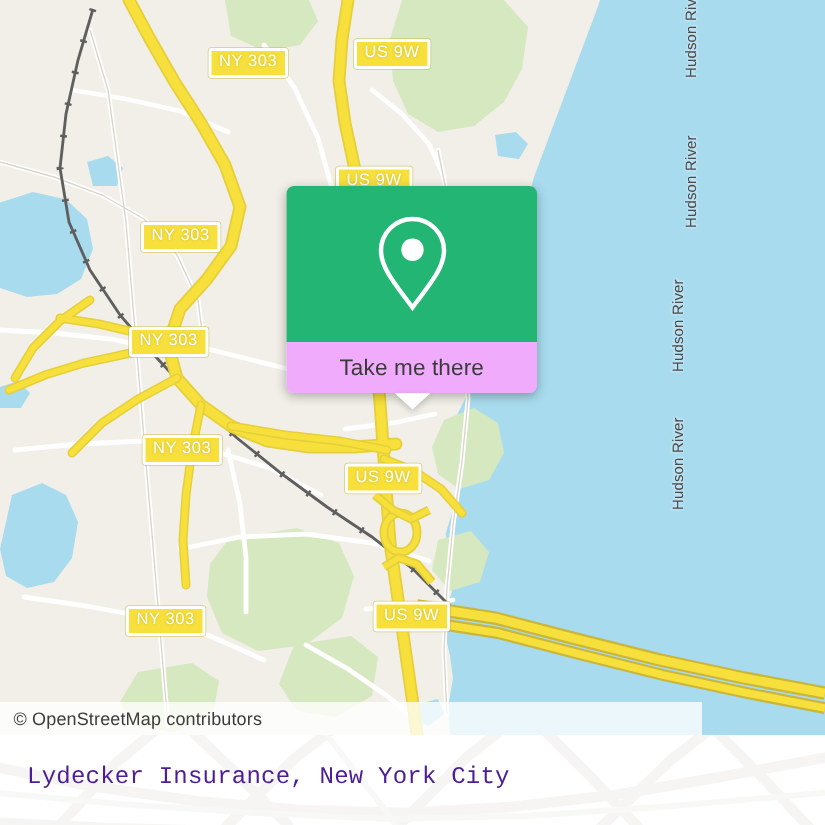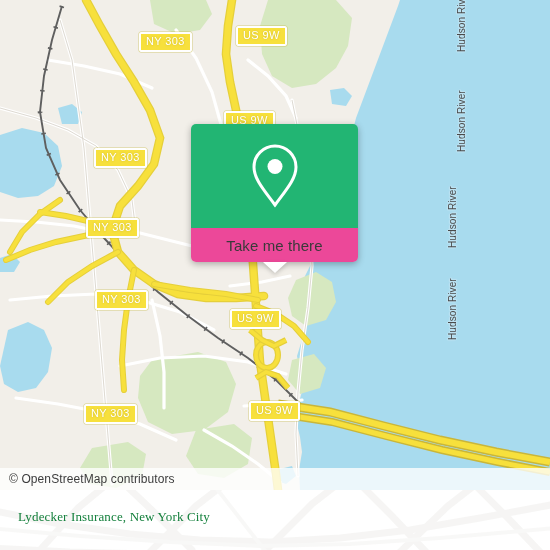--- a/index.html
+++ b/index.html
@@ -84,21 +84,21 @@
   #popup-head {
     height: 104px;
     background: #22b573;
     border-radius: 5px 5px 0 0;
     display: flex;
     align-items: center;
     justify-content: center;
   }
   #popup-foot {
     height: 34px;
-    background: #ec4899;
+    background: #f0abfc;
     border-radius: 0 0 5px 5px;
     display: flex;
     align-items: center;
     justify-content: center;
     position: relative;
   }
   #popup-foot-label {
     font-family: "Liberation Sans", sans-serif;
     font-size: 15px;
     color: #3a3a3a;
@@ -115,21 +115,21 @@
     border-right: 12px solid transparent;
     border-top: 11px solid #ffffff;
     filter: drop-shadow(0 2px 2px rgba(0,0,0,.18));
   }
 
   
   #attribution {
     position: absolute;
     left: 0;
     bottom: 0;
-    width: 550px;
+    width: 468px;
     height: 22px;
     background: rgba(255,255,255,.78);
     display: flex;
     align-items: center;
   }
   #attribution-text {
     font-family: "Liberation Sans", sans-serif;
     font-size: 12px;
     color: #3c3c3c;
     padding-left: 9px;
@@ -149,23 +149,23 @@
   #bottombar-watermark {
     position: absolute;
     left: 0;
     top: 0;
     opacity: .55;
   }
   #bottom-title {
     position: absolute;
     left: 18px;
     top: 19px;
-    font-family: Liberation Serif, serif;
-    font-size: 13px;
-    color: #15803d;
+    font-family: Liberation Mono, monospace;
+    font-size: 16px;
+    color: #4c1d95;
     letter-spacing: .15px;
     white-space: nowrap;
   }
   #logo {
     position: absolute;
     right: 12px;
     top: 13px;
     display: flex;
     align-items: center;
     height: 34px;

